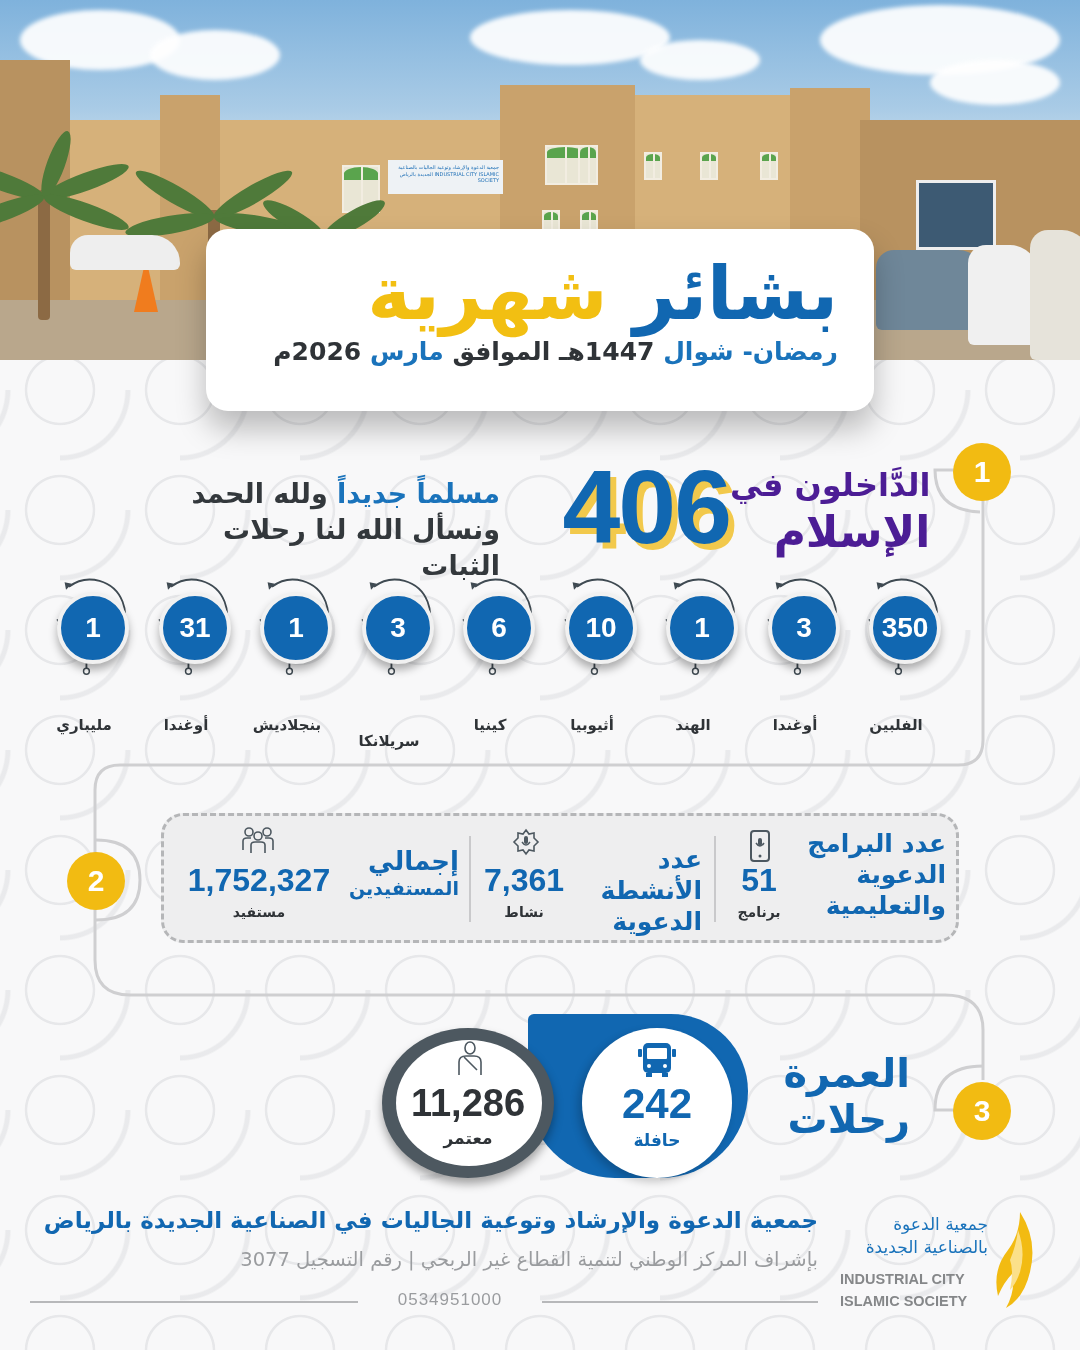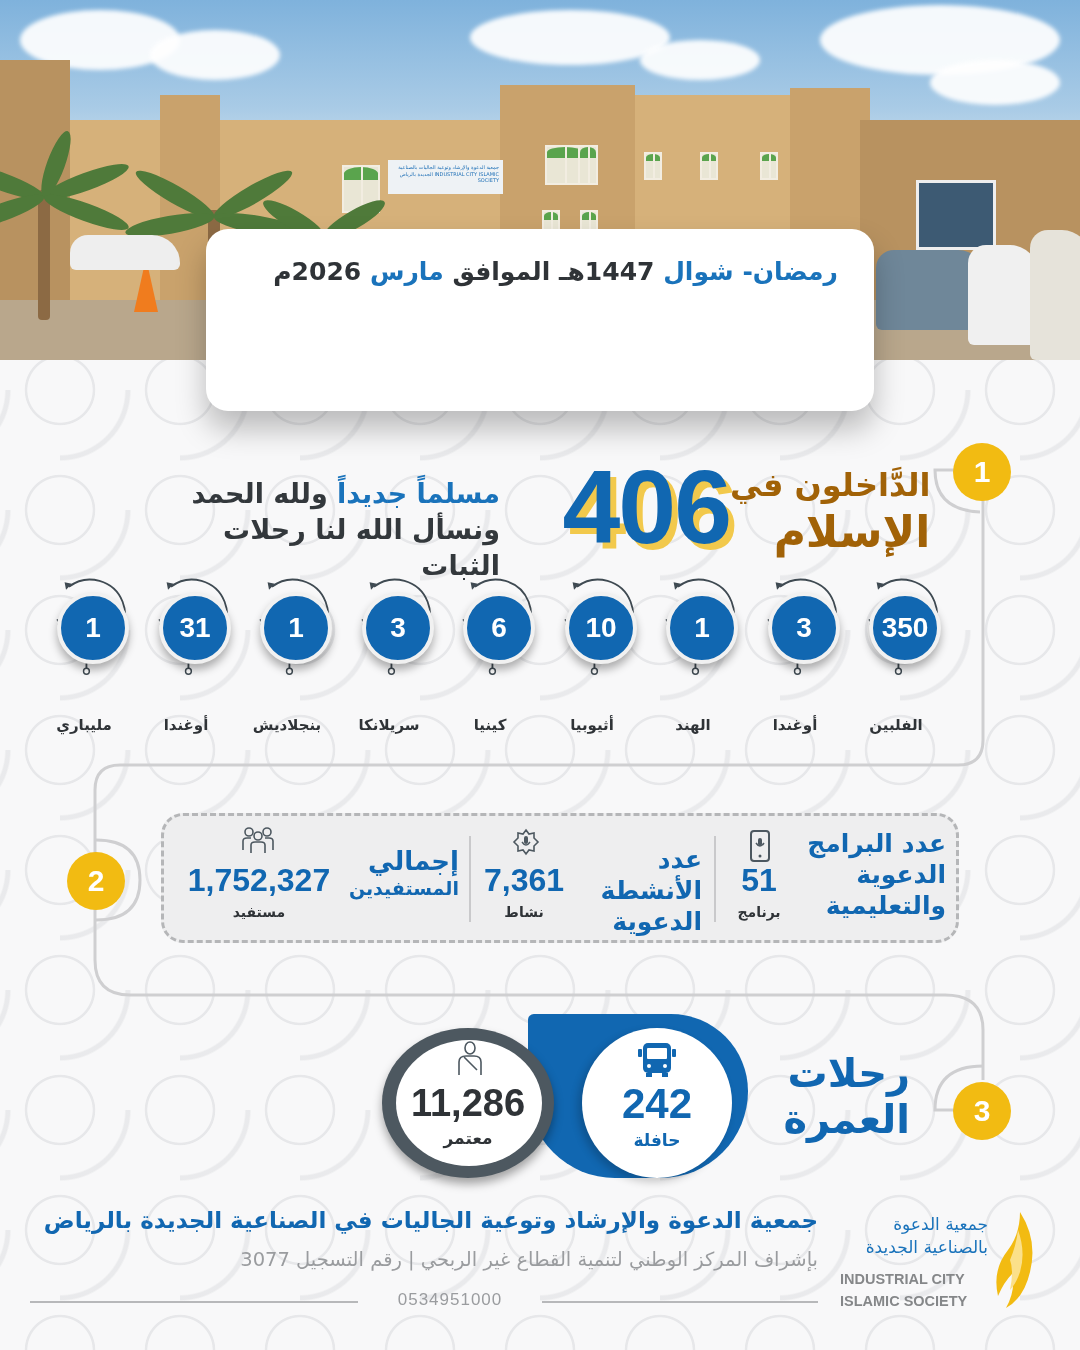--- a/index.html
+++ b/index.html
@@ -50,31 +50,31 @@
       background: #ffffff; border-radius: 22px;
       box-shadow: 0 18px 30px rgba(0,0,0,0.25);
       direction: rtl; text-align: right; padding: 20px 36px 0 30px;
     }
     .title-line {
       font-family: "DejaVu Sans", sans-serif; font-weight: bold; font-size: 74px; line-height: 88px;
       letter-spacing: 0;
     }
     .title-line .w1 { color: #1167b1; }
     .title-line .w2 { color: #f2bf12; }
-    .date-line { font-weight: bold; font-size: 25px; margin-top: 8px; color: #2f3337; }
+    .date-line { font-weight: bold; font-size: 25px; margin-top: 0; color: #2f3337; }
     .date-line .blue { color: #1a73bb; }
     .badge {
       position: absolute; width: 58px; height: 58px; border-radius: 50%;
       background: #f2bb12; color: #fff; font-weight: bold; font-size: 30px;
       display: flex; align-items: center; justify-content: center;
       font-family: "Liberation Sans", sans-serif;
     }
 
     
-    .s1-heading { position: absolute; left: 730px; top: 465px; direction: rtl; text-align: right; color: #a16207; font-weight: bold; }
+    .s1-heading { position: absolute; left: 730px; top: 465px; direction: rtl; text-align: right; color: #4c1d95; font-weight: bold; }
     .s1-heading .l1 { font-size: 32px; line-height: 40px; }
     .s1-heading .l2 { font-size: 44px; line-height: 54px; }
     .big-number {
       position: absolute; left: 520px; top: 448px; width: 210px; text-align: right;
       font-family: "Liberation Sans", sans-serif; font-weight: bold; font-size: 104px; color: #1167b1;
       text-shadow: 6px 6px 0 #f2c94c; letter-spacing: -2px;
     }
     .s1-sub { position: absolute; left: 150px; top: 476px; width: 350px; direction: rtl; text-align: right; font-weight: bold; color: #33383c; }
     .s1-sub .l1 { font-size: 27px; line-height: 36px; }
     .s1-sub .l1 .blue { color: #1a73bb; }
@@ -193,20 +193,24 @@
     <div class="leaf" style="left:24px;top:28px;transform:rotate(-30deg);width:70px;"></div>
   </div>
   <div class="cone"></div>
   <div class="car" style="left:70px;top:235px;width:110px;height:35px;background:#eeeeee;"></div>
   <div class="car" style="left:876px;top:250px;width:110px;height:80px;background:#6f8799;"></div>
   <div class="car" style="left:968px;top:245px;width:70px;height:100px;background:#f0f0f0;"></div>
   <div class="car" style="left:1030px;top:230px;width:60px;height:130px;background:#e6e3da;"></div>
 </div>
 
 <div class="title-card">
+  <div class="title-line">
+    <span class="w1">بشائر</span>
+    <span class="w2">شهرية</span>
+  </div>
   <div class="date-line">
     <span class="blue">رمضان- شوال</span>
     <span>1447هـ الموافق</span>
     <span class="blue">مارس</span>
     <span>2026م</span>
   </div>
 </div>
 
 <svg style="position:absolute;left:0;top:0;" width="1080" height="1350">
   <g fill="none" stroke="#cfcfd1" stroke-width="3">
@@ -293,21 +297,21 @@
     </div>
     <div class="country" style="left: 347px;">
       <svg class="arc" width="102" height="140" viewBox="0 0 102 140">
         <path d="M 18 12 A 48 48 0 1 1 52 98" fill="none" stroke="#3f4a52" stroke-width="2.5"></path>
         <path d="M 50 98 A 48 48 0 0 1 2 56" fill="none" stroke="#3f4a52" stroke-width="2" stroke-dasharray="3 3"></path>
         <path d="M 12 6 L 22 8 L 14 16 Z" fill="#3f4a52"></path>
         <path d="M 52 98 Q 42 100 42 110 L 42 124" fill="none" stroke="#3f4a52" stroke-width="2.5"></path>
         <circle cx="42" cy="128" r="4" fill="#fff" stroke="#3f4a52" stroke-width="2"></circle>
       </svg>
       <div class="circle">3</div>
-      <div class="label" style="left:-19px;">سريلانكا</div>
+      <div class="label" style="left:-19px;margin-top:16px;">سريلانكا</div>
     </div>
     <div class="country" style="left: 245px;">
       <svg class="arc" width="102" height="140" viewBox="0 0 102 140">
         <path d="M 18 12 A 48 48 0 1 1 52 98" fill="none" stroke="#3f4a52" stroke-width="2.5"></path>
         <path d="M 50 98 A 48 48 0 0 1 2 56" fill="none" stroke="#3f4a52" stroke-width="2" stroke-dasharray="3 3"></path>
         <path d="M 12 6 L 22 8 L 14 16 Z" fill="#3f4a52"></path>
         <path d="M 52 98 Q 42 100 42 110 L 42 124" fill="none" stroke="#3f4a52" stroke-width="2.5"></path>
         <circle cx="42" cy="128" r="4" fill="#fff" stroke="#3f4a52" stroke-width="2"></circle>
       </svg>
       <div class="circle">1</div>
@@ -386,22 +390,22 @@
           <path d="M33 24 L33 15 Q33 12 29 12 L25 12"></path>
         <path d="M11 27 L11 19 Q11 16 15 16 L21 16 Q25 16 25 19 L25 27"></path>
       </g>
     </svg>
     <div class="stat-num" style="left:0;top:46px;width:170px;font-size:32px;">1,752,327</div>
     <div class="stat-unit" style="left:0;top:88px;width:170px;">مستفيد</div>
   </div>
 </div>
 
 <div class="umrah-title">
+  <div>العمرة</div>
   <div>رحلات</div>
-  <div>العمرة</div>
 </div>
 <div class="drop"></div>
 <div class="bus-circle"></div>
 <svg style="position:absolute;left:637px;top:1042px;" width="40" height="36" viewBox="0 0 40 36">
   <rect x="6" y="1" width="28" height="30" rx="5" fill="#1167b1"></rect>
   <rect x="10" y="6" width="20" height="11" rx="1" fill="#fff"></rect>
   <rect x="1" y="7" width="4" height="8" rx="1" fill="#1167b1"></rect>
   <rect x="35" y="7" width="4" height="8" rx="1" fill="#1167b1"></rect>
   <circle cx="12" cy="24" r="2" fill="#fff"></circle>
     <circle cx="28" cy="24" r="2" fill="#fff"></circle>

